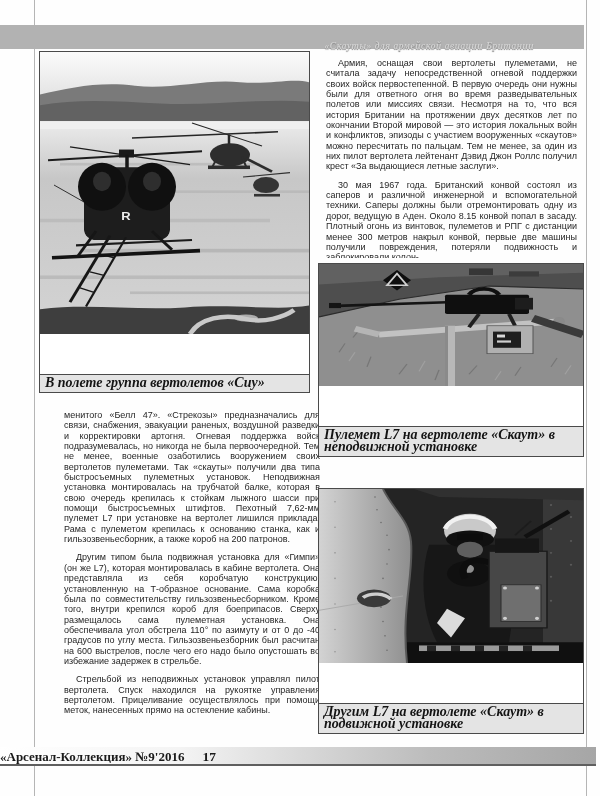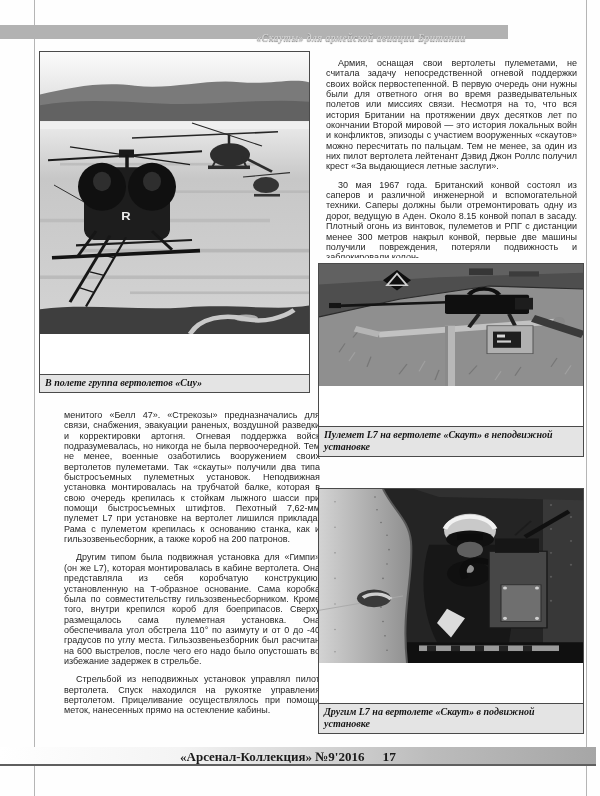--- a/index.html
+++ b/index.html
@@ -2,46 +2,46 @@
 <html lang="ru"><head>
 <meta charset="utf-8">
 <style>
   html,body{margin:0;padding:0;background:#ffffff;}
   .page{position:relative;width:600px;height:796px;background:#fefefe;overflow:hidden;
         font-family:"Liberation Sans",sans-serif;color:#1f1f1f;}
   .edge{position:absolute;top:0;width:1px;height:796px;background:#b5b5b5;}
   .edge-left{left:34px;}
   .edge-right{left:586px;}
 
-  .header-band{position:absolute;left:0;top:25px;width:508px;height:14px;background:#b2b2b2;
-               text-align:right;line-height:14px;padding:4px;box-sizing:border-box;}
+  .header-band{position:absolute;left:0;top:25px;width:584px;height:14px;background:#b2b2b2;
+               text-align:right;line-height:14px;padding:12px;box-sizing:border-box;}
   .header-title{display:inline-block;margin-right:38px;font-family:"Liberation Serif",serif;
                 font-weight:bold;font-style:italic;font-size:9.5px;color:#d2d2d2;
                 text-shadow:0 1px 1px #7e7e7e;letter-spacing:.5px;}
 
   figure.photo-frame{position:absolute;margin:0;border:1px solid #4a4a4a;background:#fff;
                      box-sizing:border-box;display:flex;flex-direction:column;}
   .photo1{left:39px;top:51px;width:271px;height:342px;}
   .photo2{left:318px;top:263px;width:266px;height:194px;justify-content:center;}
   .photo3{left:318px;top:488px;width:266px;height:246px;}
   .photo-area{flex:1 1 auto;overflow:hidden;background:#bdbdbd;}
   .photo-area svg{display:block;width:100%;height:100%;}
   figcaption.caption{flex:0 0 auto;background:#e4e4e4;border-top:1px solid #4a4a4a;
             font-family:"Liberation Serif",serif;font-weight:bold;font-style:italic;
-            font-size:10px;line-height:12px;color:#141414;padding:2px 5px 3px 5px;margin-top:40px;}
+            font-size:14px;line-height:12px;color:#141414;padding:2px 5px 3px 5px;margin-top:40px;}
 
   .col{position:absolute;text-align:justify;font-size:9px;line-height:10.35px;overflow:hidden;}
   .col p{margin:8px;text-indent:12px;}
   .col p.cont{text-indent:0;}
   .col-left{left:56px;top:402px;width:272px;height:348px;}
   .col-right{left:318px;top:50px;width:267px;height:208px;}
 
   .footer-band{position:absolute;left:0;top:747px;width:596px;height:19px;
      background:linear-gradient(to right,#ffffff 0%,#f4f4f4 30%,#bcbcbc 72%,#a6a6a6 100%);
-     border-bottom:2px solid #5f5f5f;text-align:center;line-height:19px;
+     border-bottom:2px solid #5f5f5f;text-align:left;line-height:19px;
      font-family:"Liberation Serif",serif;font-weight:bold;font-size:13px;color:#1a1a1a;
      box-sizing:border-box;padding-right:20px;}
   .footer-band .pageno{margin-left:18px;font-size:13.5px;}
 </style>
 </head>
 <body>
 
 <div class="page">
 
   <div class="edge edge-left"></div>

